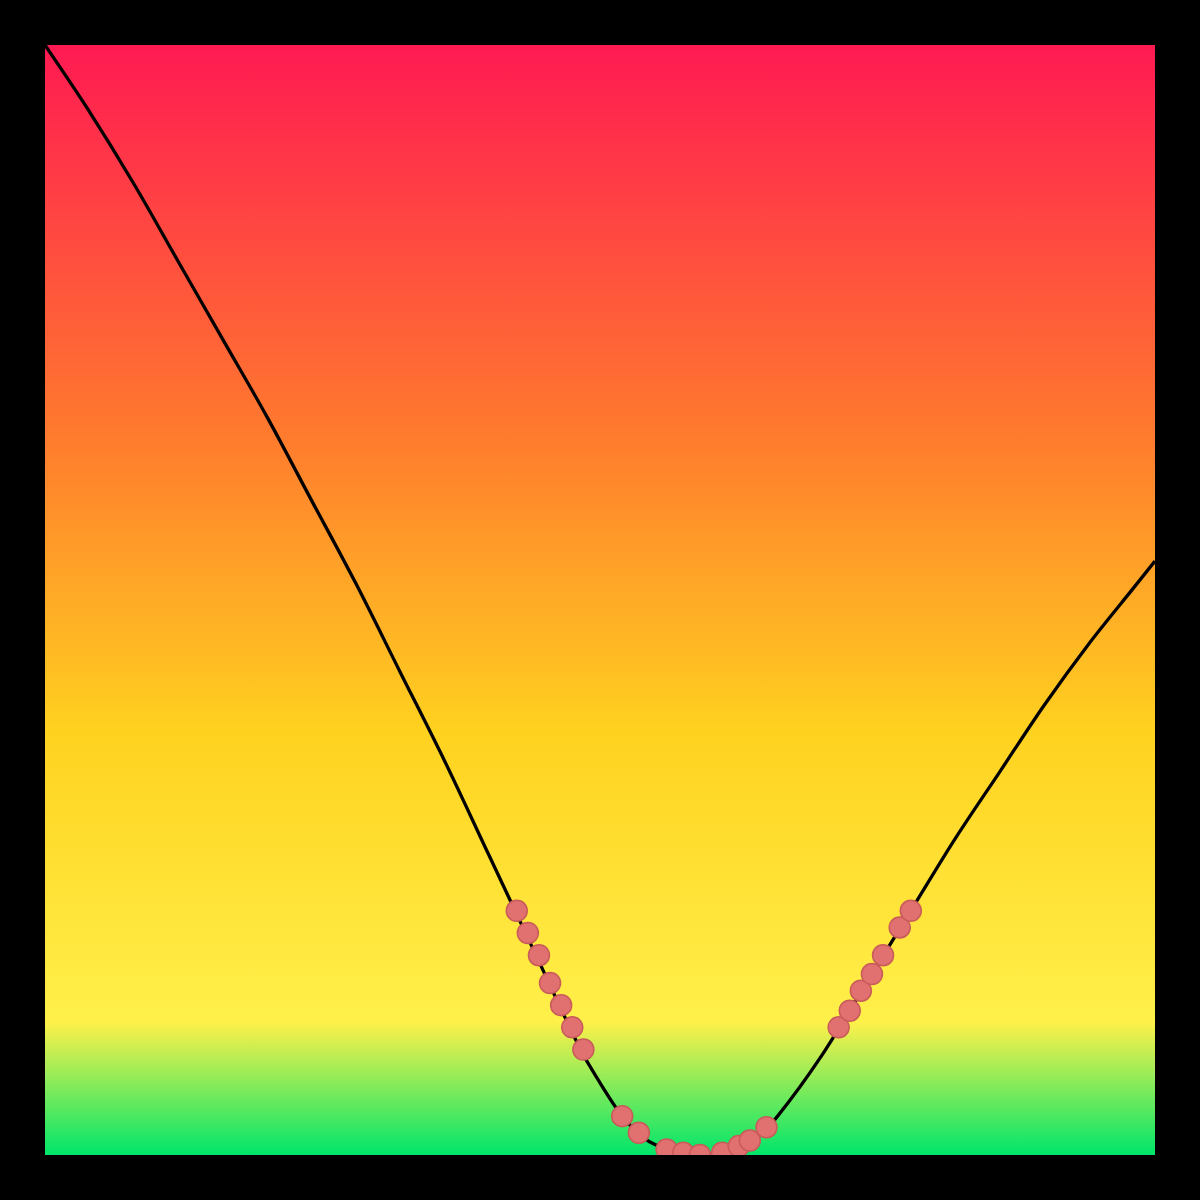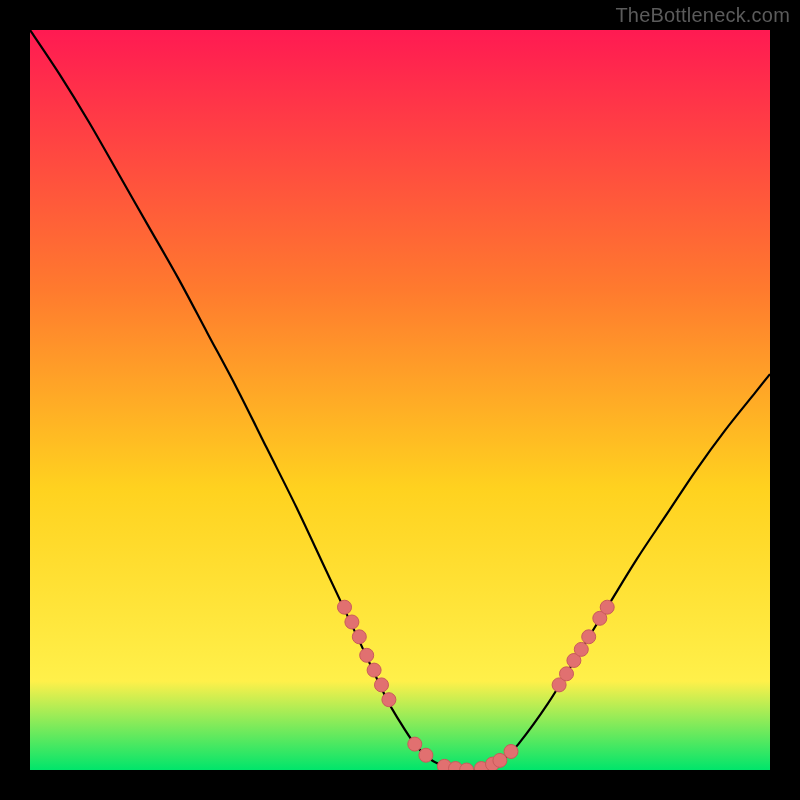--- a/index.html
+++ b/index.html
@@ -39,21 +39,20 @@
     display: block;
     width: 740px;
     height: 740px;
   }
 </style>
 </head>
 <body>
 
 <div class="stage">
 
-  <div class="watermark">TheBottleneck.com</div>
 
   <div class="plot">
     <svg viewBox="0 0 740 740">
       <defs>
         <linearGradient id="bg-grad" x1="0" y1="0" x2="0" y2="1">
           <stop offset="0" stop-color="#ff1a52"></stop>
           <stop offset="0.35" stop-color="#ff7a2e"></stop>
           <stop offset="0.62" stop-color="#ffd21f"></stop>
           <stop offset="0.88" stop-color="#fff04a"></stop>
           <stop offset="1" stop-color="#00e56b"></stop>

